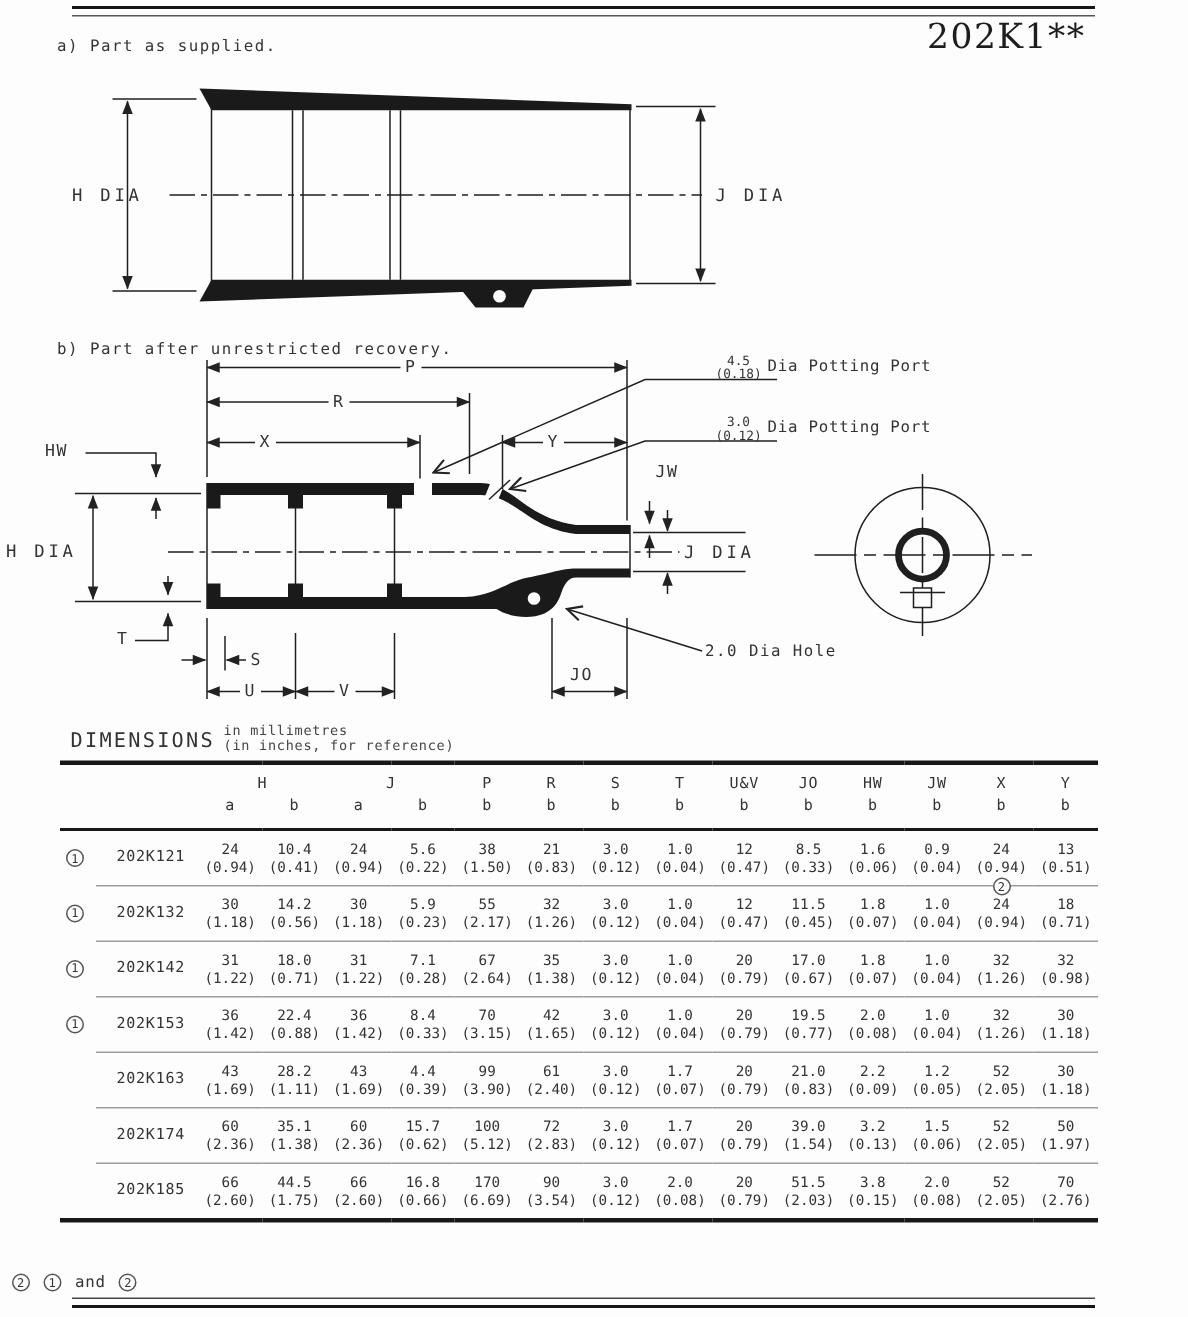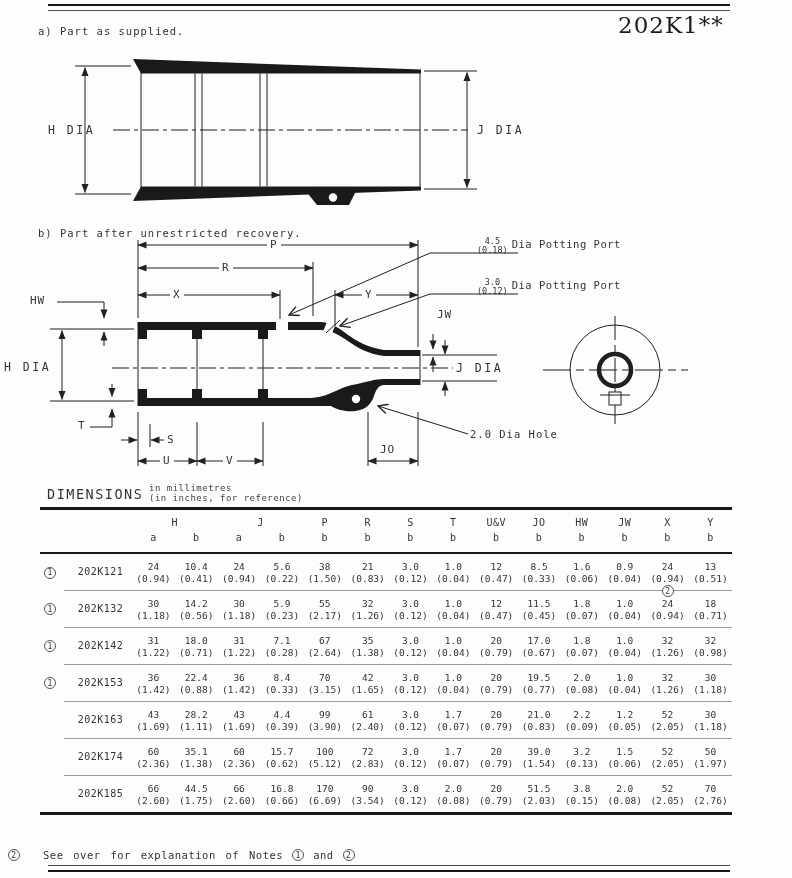--- a/index.html
+++ b/index.html
@@ -667,17 +667,16 @@
             <div>70</div>
             <div>(2.76)</div>
           </td>
         </tr>
       </tbody>
     </table>
 </div>
 
 <div class="footer" style="left:8px;top:849px">
   <span class="circ">2</span>
-  <span class="gap">See over for explanation of Notes</span>
   <span class="circ">1</span>
   <span>and</span>
   <span class="circ">2</span>
 </div>
 
 </body></html>

